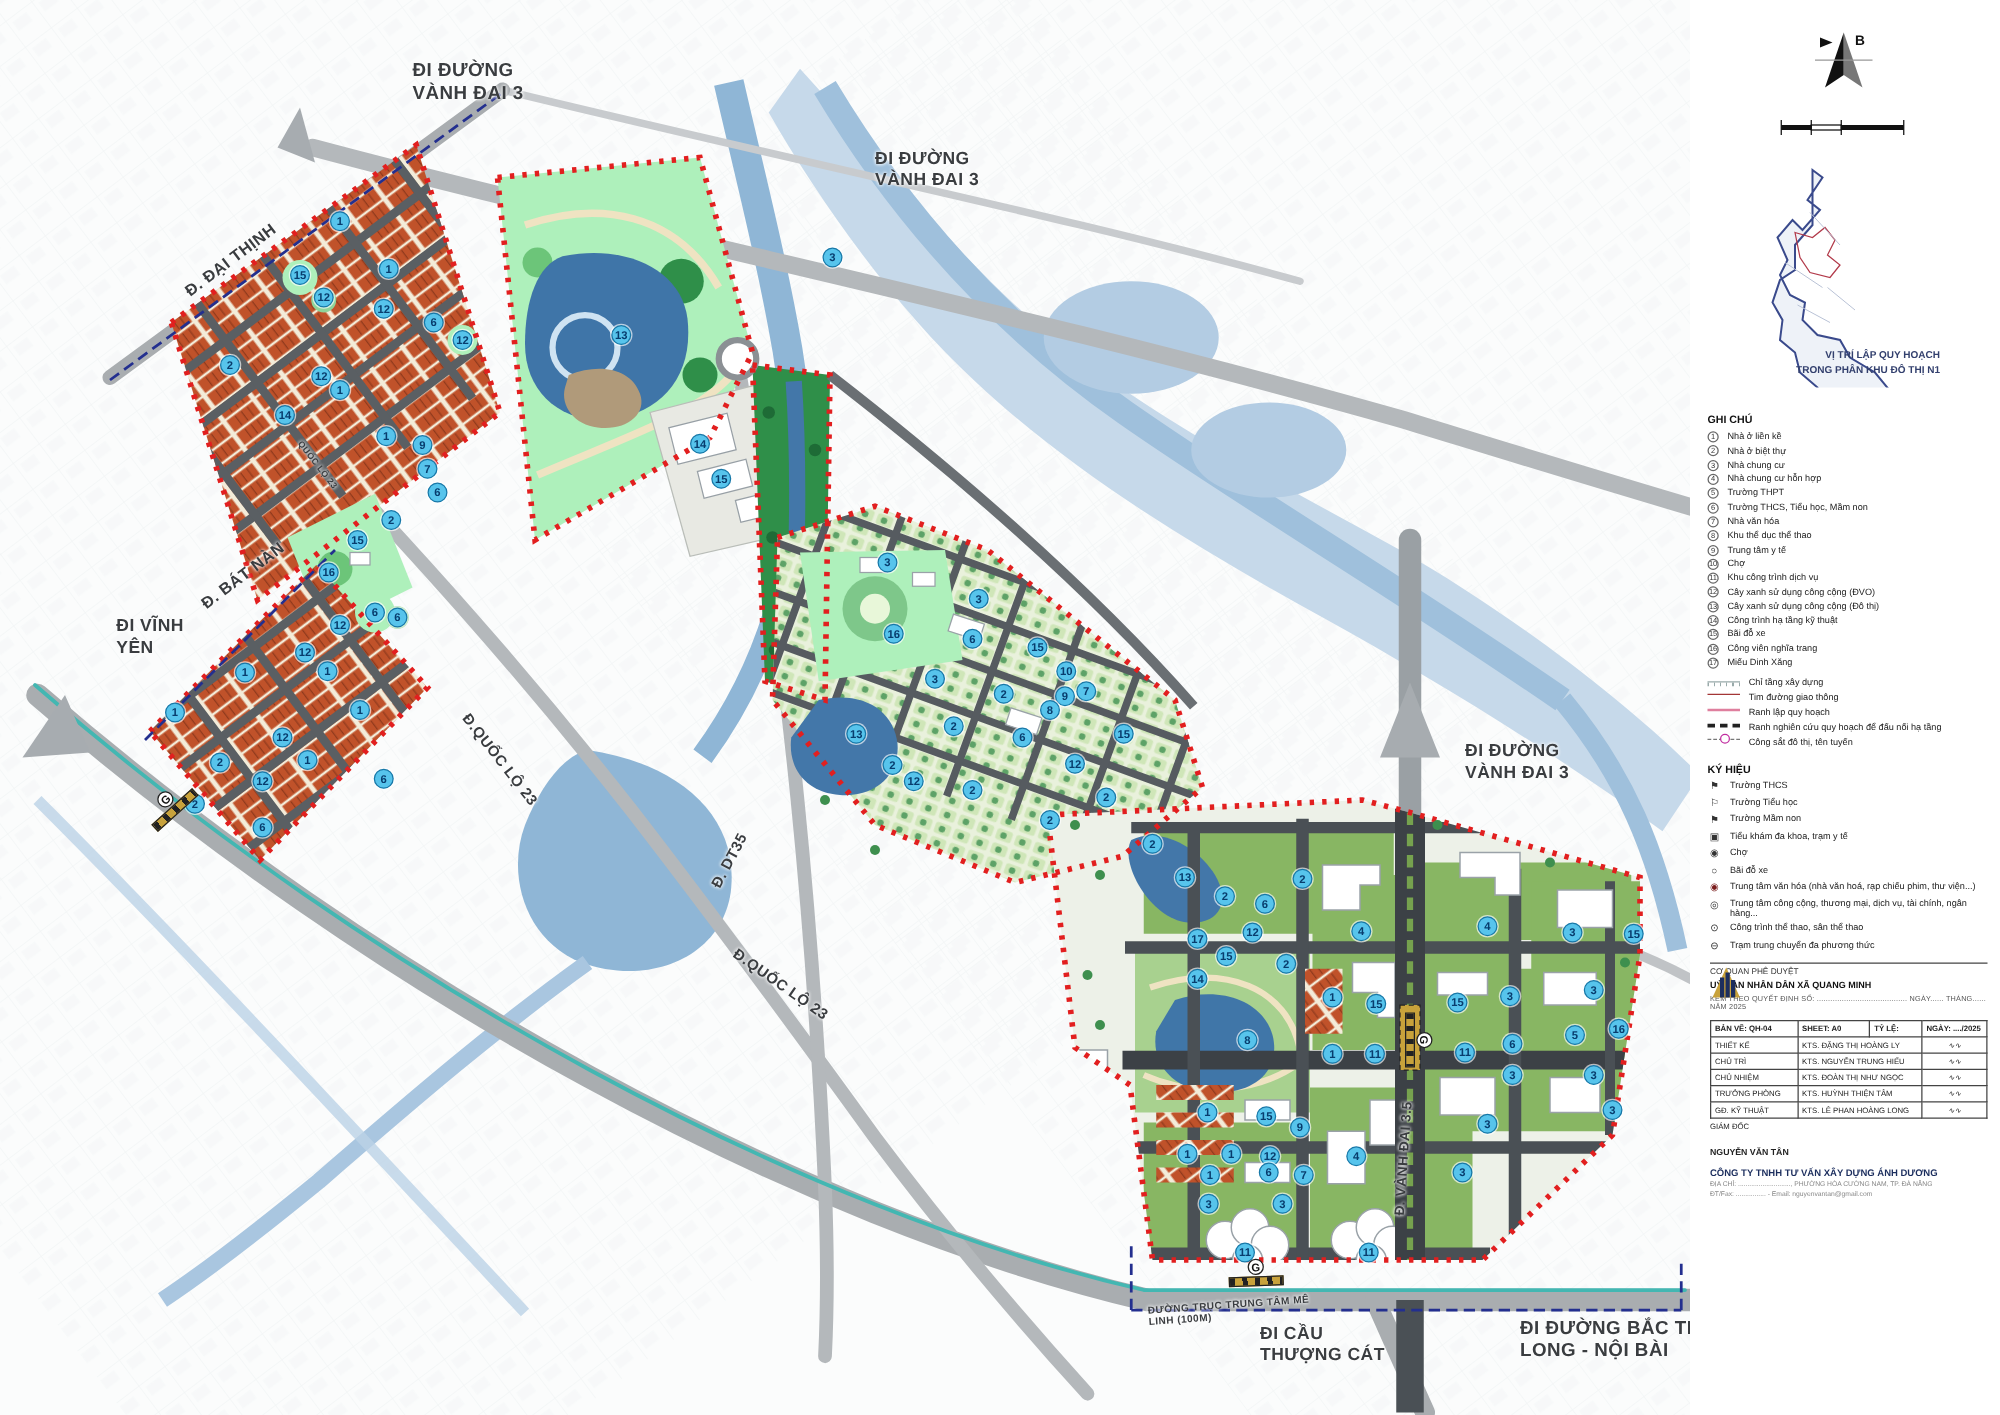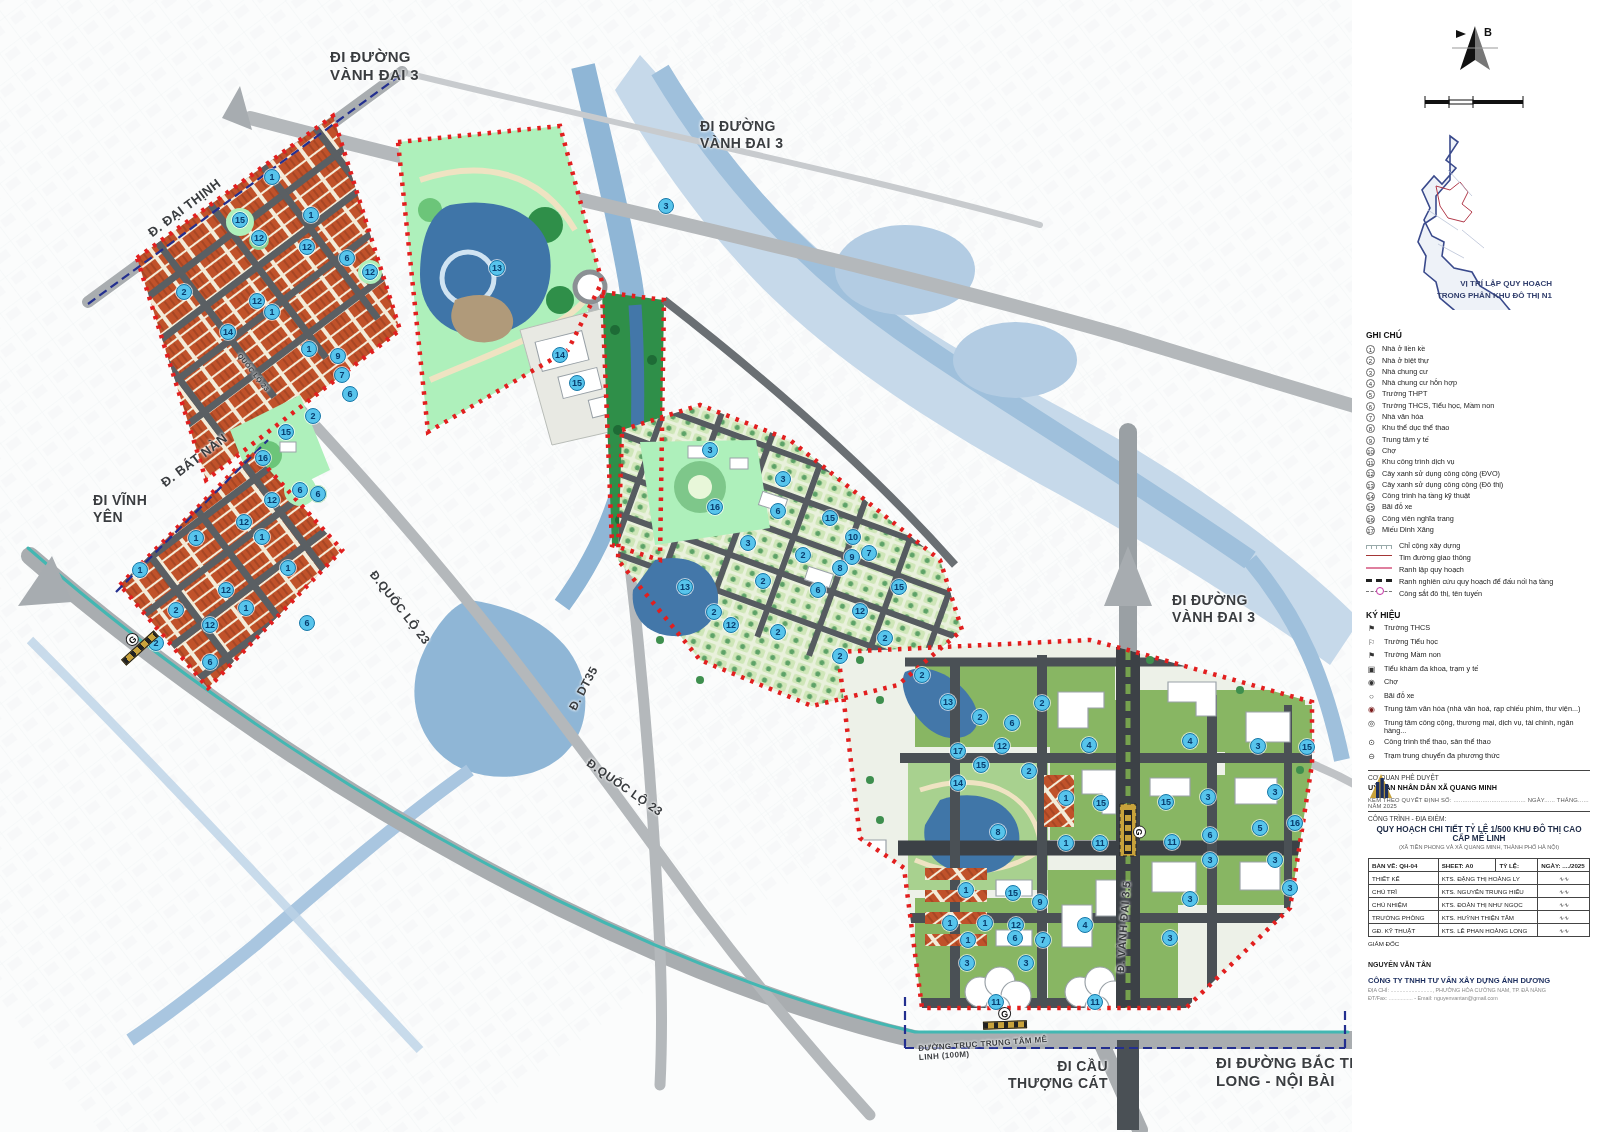--- a/index.html
+++ b/index.html
@@ -432,21 +432,21 @@
 YÊN</div>
       <div class="road-label" style="left: 242px; top: 352px; font-size: 7px; transform: rotate(52deg);">QUỐC LỘ 23</div>
       <div class="road-label" style="left: 378px; top: 568px; font-size: 12px; transform: rotate(52deg);">Đ.QUỐC LỘ 23</div>
       <div class="road-label" style="left: 566px; top: 706px; font-size: 12px; transform: rotate(-62deg);">Đ. DT35</div>
       <div class="road-label" style="left: 592px; top: 756px; font-size: 12px; transform: rotate(35deg);">Đ.QUỐC LỘ 23</div>
       <div class="road-label" style="left: 1172px; top: 592px; font-size: 14px; transform: rotate(0deg);">ĐI ĐƯỜNG
 VÀNH ĐAI 3</div>
       <div class="road-label" style="left: 1114px; top: 972px; font-size: 11px; transform: rotate(-86deg);">Đ. VÀNH ĐAI 3.5</div>
       <div class="road-label" style="left: 918px; top: 1044px; font-size: 8px; transform: rotate(-4deg);">ĐƯỜNG TRỤC TRUNG TÂM MÊ
 LINH (100M)</div>
-      <div class="road-label" style="left: 1008px; top: 1058px; font-size: 14px; transform: rotate(0deg); text-align: right;">ĐI CẦU
+      <div class="road-label" style="left: 1008px; top: 1058px; font-size: 14px; transform: rotate(0deg);">ĐI CẦU
 THƯỢNG CÁT</div>
       <div class="road-label" style="left: 1216px; top: 1054px; font-size: 15px; transform: rotate(0deg);">ĐI ĐƯỜNG BẮC THĂNG
 LONG - NỘI BÀI</div>
     </div>
 <div id="stations-layer">
       <div class="station" style="left: 140px; top: 648px; transform: translate(-50%, -50%) rotate(-42deg);">
         <div class="bar"></div>
         <div class="g">G</div>
       </div>
       <div class="station" style="left: 1005px; top: 1025px; transform: translate(-50%, -50%) rotate(-2deg);">
@@ -553,21 +553,21 @@
           <span>Công viên nghĩa trang</span>
         </li>
         <li>
           <span class="lnum">17</span>
           <span>Miếu Dinh Xăng</span>
         </li>
       </ul>
   <ul class="lg" id="legend-lines" style="top:540px">
         <li style="height: 12px; align-items: center;">
           <span class="lsamp ls-build"></span>
-          <span>Chỉ cộng xây dựng</span>
+          <span>Chỉ tầng xây dựng</span>
         </li>
         <li style="height: 12px; align-items: center;">
           <span class="lsamp ls-axis"></span>
           <span>Tim đường giao thông</span>
         </li>
         <li style="height: 12px; align-items: center;">
           <span class="lsamp ls-plan"></span>
           <span>Ranh lập quy hoạch</span>
         </li>
         <li style="height: 12px; align-items: center;">
@@ -625,25 +625,20 @@
       </ul>
 
   <div class="tb">
     <div id="tb-sections">
           <div class="tb-sec">
             <div class="tb-h">CƠ QUAN PHÊ DUYỆT</div>
             <div class="tb-b">UỶ BAN NHÂN DÂN XÃ QUANG MINH</div>
             <div class="tb-n">KÈM THEO QUYẾT ĐỊNH SỐ: ........................................  NGÀY...... THÁNG...... NĂM 2025</div>
           </div>
         </div>
-    <div class="tb-proj">
-      <div class="tb-h">CÔNG TRÌNH - ĐỊA ĐIỂM:</div>
-      <div class="proj-title">QUY HOẠCH CHI TIẾT TỶ LỆ 1/500 KHU ĐÔ THỊ CAO CẤP MÊ LINH</div>
-      <div class="proj-sub">(XÃ TIỀN PHONG VÀ XÃ QUANG MINH, THÀNH PHỐ HÀ NỘI)</div>
-    </div>
     <table class="meta">
       <tbody id="tb-table">
             <tr>
               <td style="width: 70px; font-weight: bold;">BẢN VẼ: QH-04</td>
               <td style="width: 58px; font-weight: bold;">SHEET: A0</td>
               <td style="width: 42px; font-weight: bold;">TỶ LỆ:</td>
               <td style="width: 52px; font-weight: bold;">NGÀY: ..../2025</td>
             </tr>
             <tr>
               <td>THIẾT KẾ</td>

